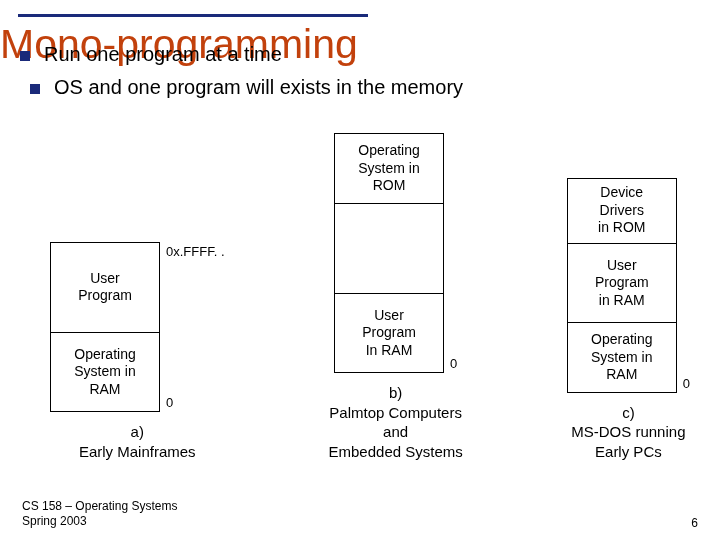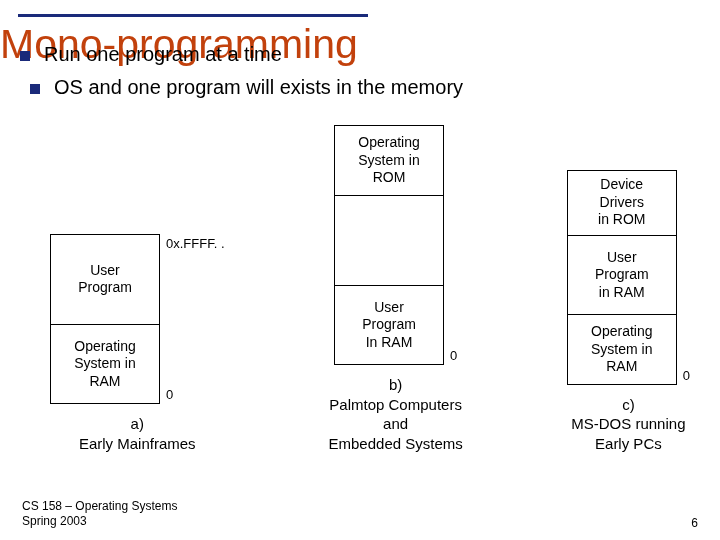--- a/index.html
+++ b/index.html
@@ -17,21 +17,21 @@
     width: 350px;
   }
   .title {
     font-size: 41px;
     color: #c2410c;
     padding: 4px 0 8px 0;
     font-weight: normal;
     position: relative;
   }
   .bullets {
-    margin: 0 0 8px 30px;
+    margin: 0 0 16px 30px;
   }
   .bullet-row {
     display: flex;
     align-items: flex-start;
     font-size: 20px;
     margin-bottom: 6px;
   }
   .sq {
     width: 10px;
     height: 10px;

